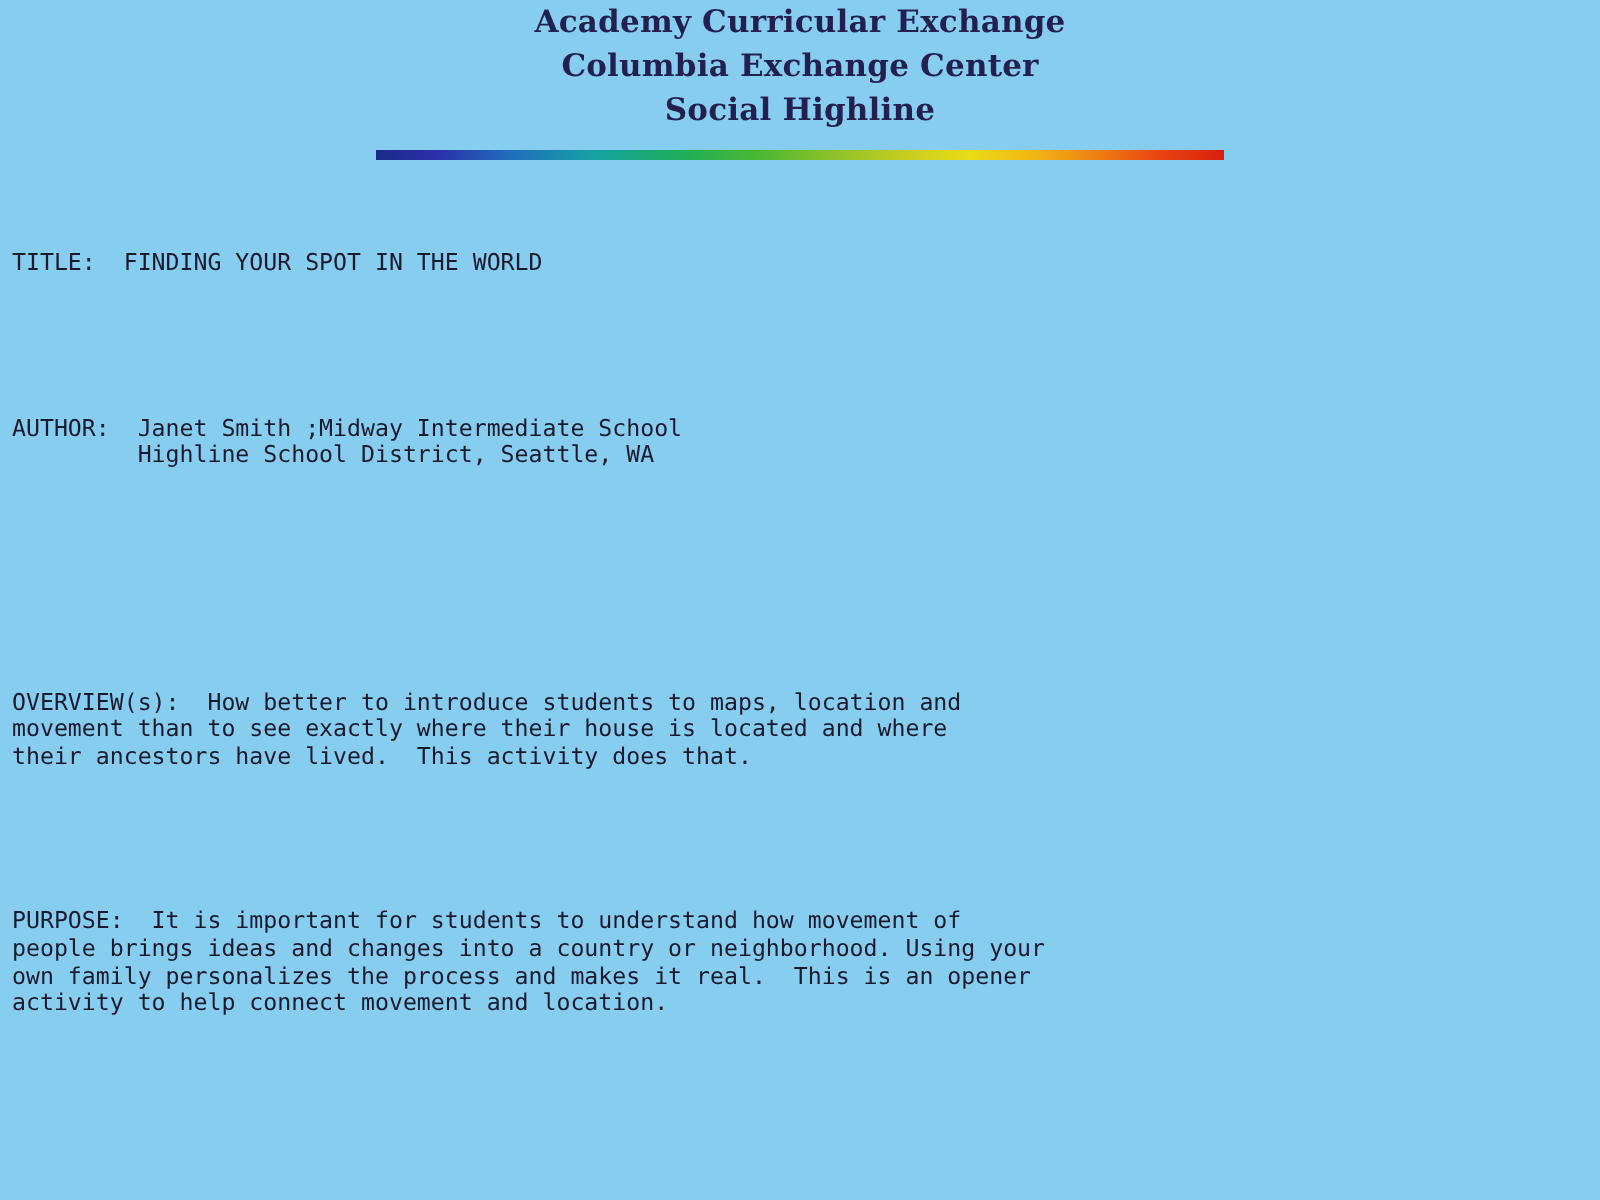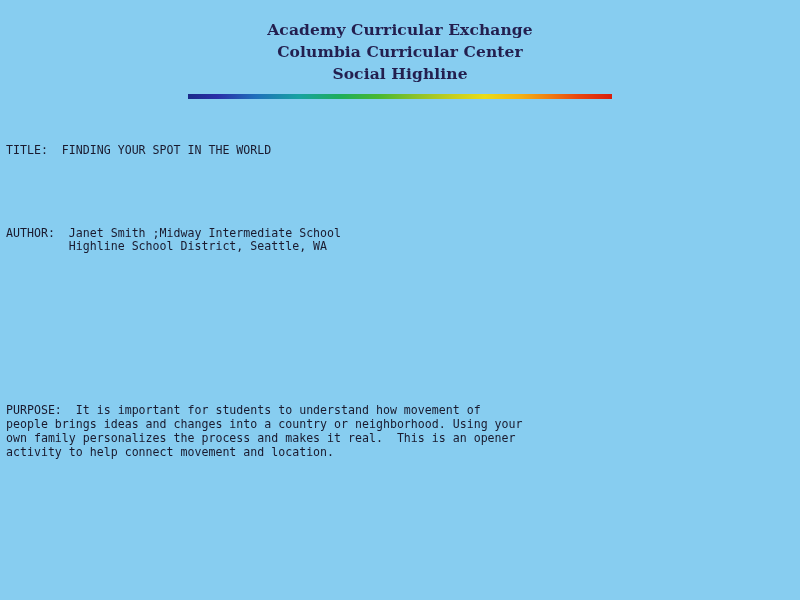--- a/index.html
+++ b/index.html
@@ -11,21 +11,21 @@
     height: 600px;
     overflow: hidden;
     background: #87cdf0;
     font-family: "DejaVu Sans Mono", "Liberation Mono", monospace;
     color: #1a1a2e;
   }
   .page {
     width: 800px;
     height: 600px;
     box-sizing: border-box;
-    padding: 19px 0 0 0;
+    padding: 0 0 0 0;
     position: relative;
   }
   .header {
     text-align: center;
     font-family: "DejaVu Serif", "Liberation Serif", serif;
     font-weight: bold;
     font-size: 15.5px;
     color: #231f4f;
     line-height: 1.42;
     letter-spacing: 0.1px;
@@ -67,33 +67,36 @@
     height: 13.5px;
   }
 </style>
 </head>
 <body>
 
 <div class="page">
 
   <div class="header">
     <div class="header-line">Academy Curricular Exchange</div>
-    <div class="header-line">Columbia Curricular Center</div>
+    <div class="header-line">Columbia Exchange Center</div>
     <div class="header-line">Social Highline</div>
   </div>
 
   <div class="rainbow-rule"></div>
 
   <div class="body-text">
     <div class="block">TITLE:  FINDING YOUR SPOT IN THE WORLD</div>
     <div class="spacer"></div>
     <div class="block">AUTHOR:  Janet Smith ;Midway Intermediate School
          Highline School District, Seattle, WA</div>
     <div class="spacer"></div>
     <div class="spacer"></div>
+    <div class="block">OVERVIEW(s):  How better to introduce students to maps, location and
+movement than to see exactly where their house is located and where
+their ancestors have lived.  This activity does that.</div>
     <div class="spacer"></div>
     <div class="block">PURPOSE:  It is important for students to understand how movement of
 people brings ideas and changes into a country or neighborhood. Using your
 own family personalizes the process and makes it real.  This is an opener
 activity to help connect movement and location.</div>
     <div class="spacer"></div>
     
     
     
     

